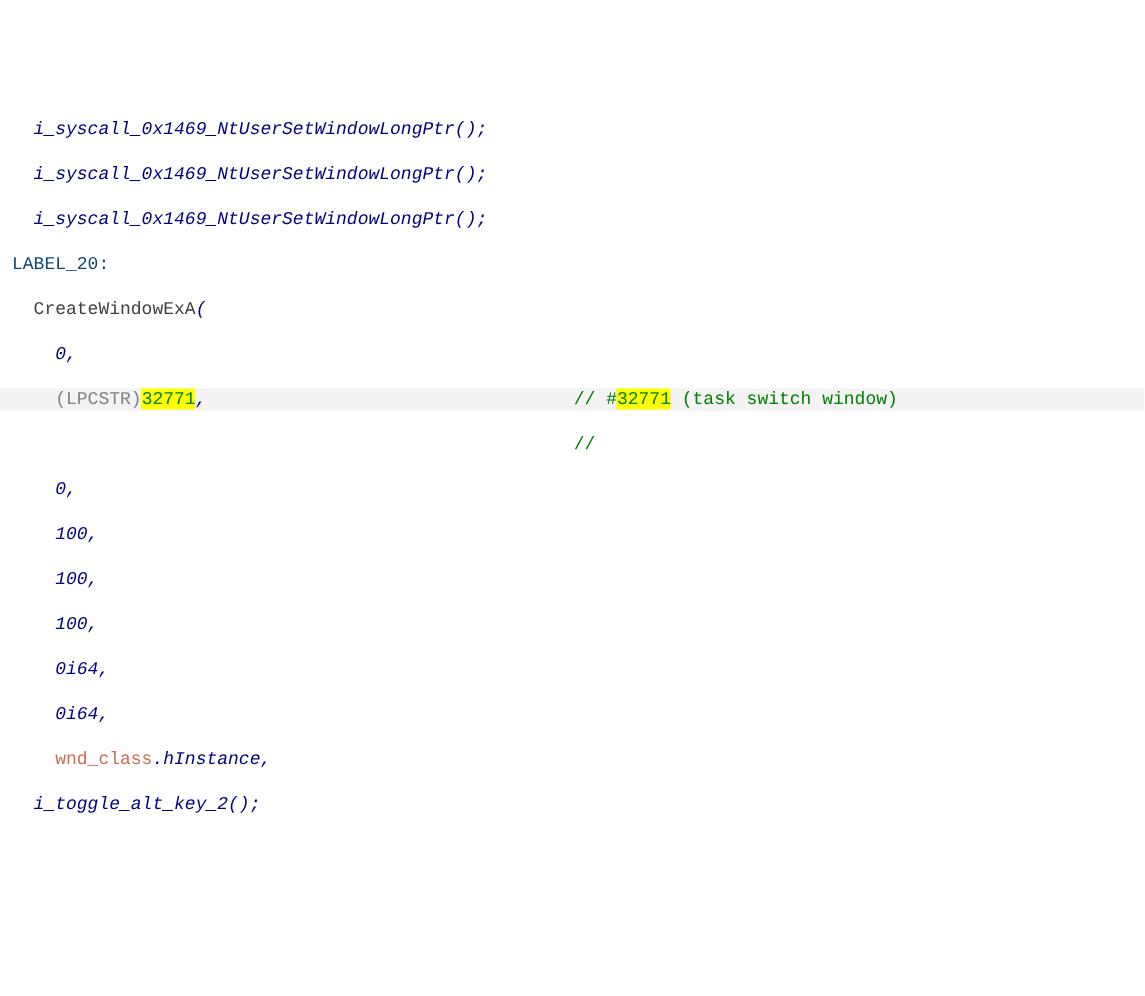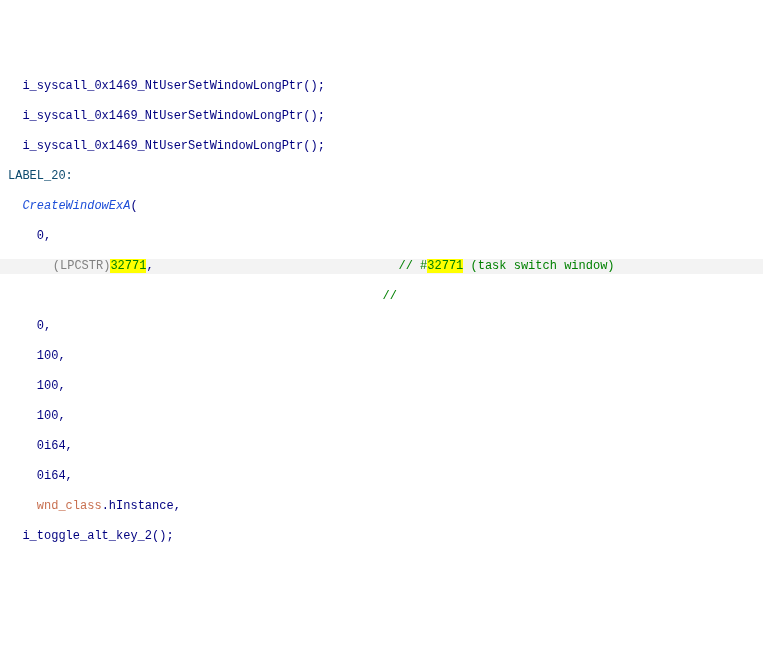--- a/index.html
+++ b/index.html
@@ -7,23 +7,23 @@
     font-family: Consolas, "Courier New", monospace;
     font-size: 12px;
     line-height: 15px;
     background: #ffffff;
     color: #000080;
     white-space: pre;
     padding: 4px 0;
     width: 763px;
   }
   .line { padding: 0 8px; }
-  .hl-line { background: #f3f3f3; padding: 0 24px; }
-  .kw-call { color: #000080; }
-  .fn-pink { color: #1d4ed8; font-style: italic; }
+  .hl-line { background: #f3f3f3; padding: 0 8px; }
+  .kw-call { color: #000080; font-style: italic; }
+  .fn-pink { color: #404040; }
   .label { color: #0c4a6e; }
   .cast { color: #808080; }
   .ident { color: #c87050; }
   .comment { color: #008000; }
   .mark { background: #ffff00; color: #008000; }
 </style>
 </head>
 <body>
 
 

